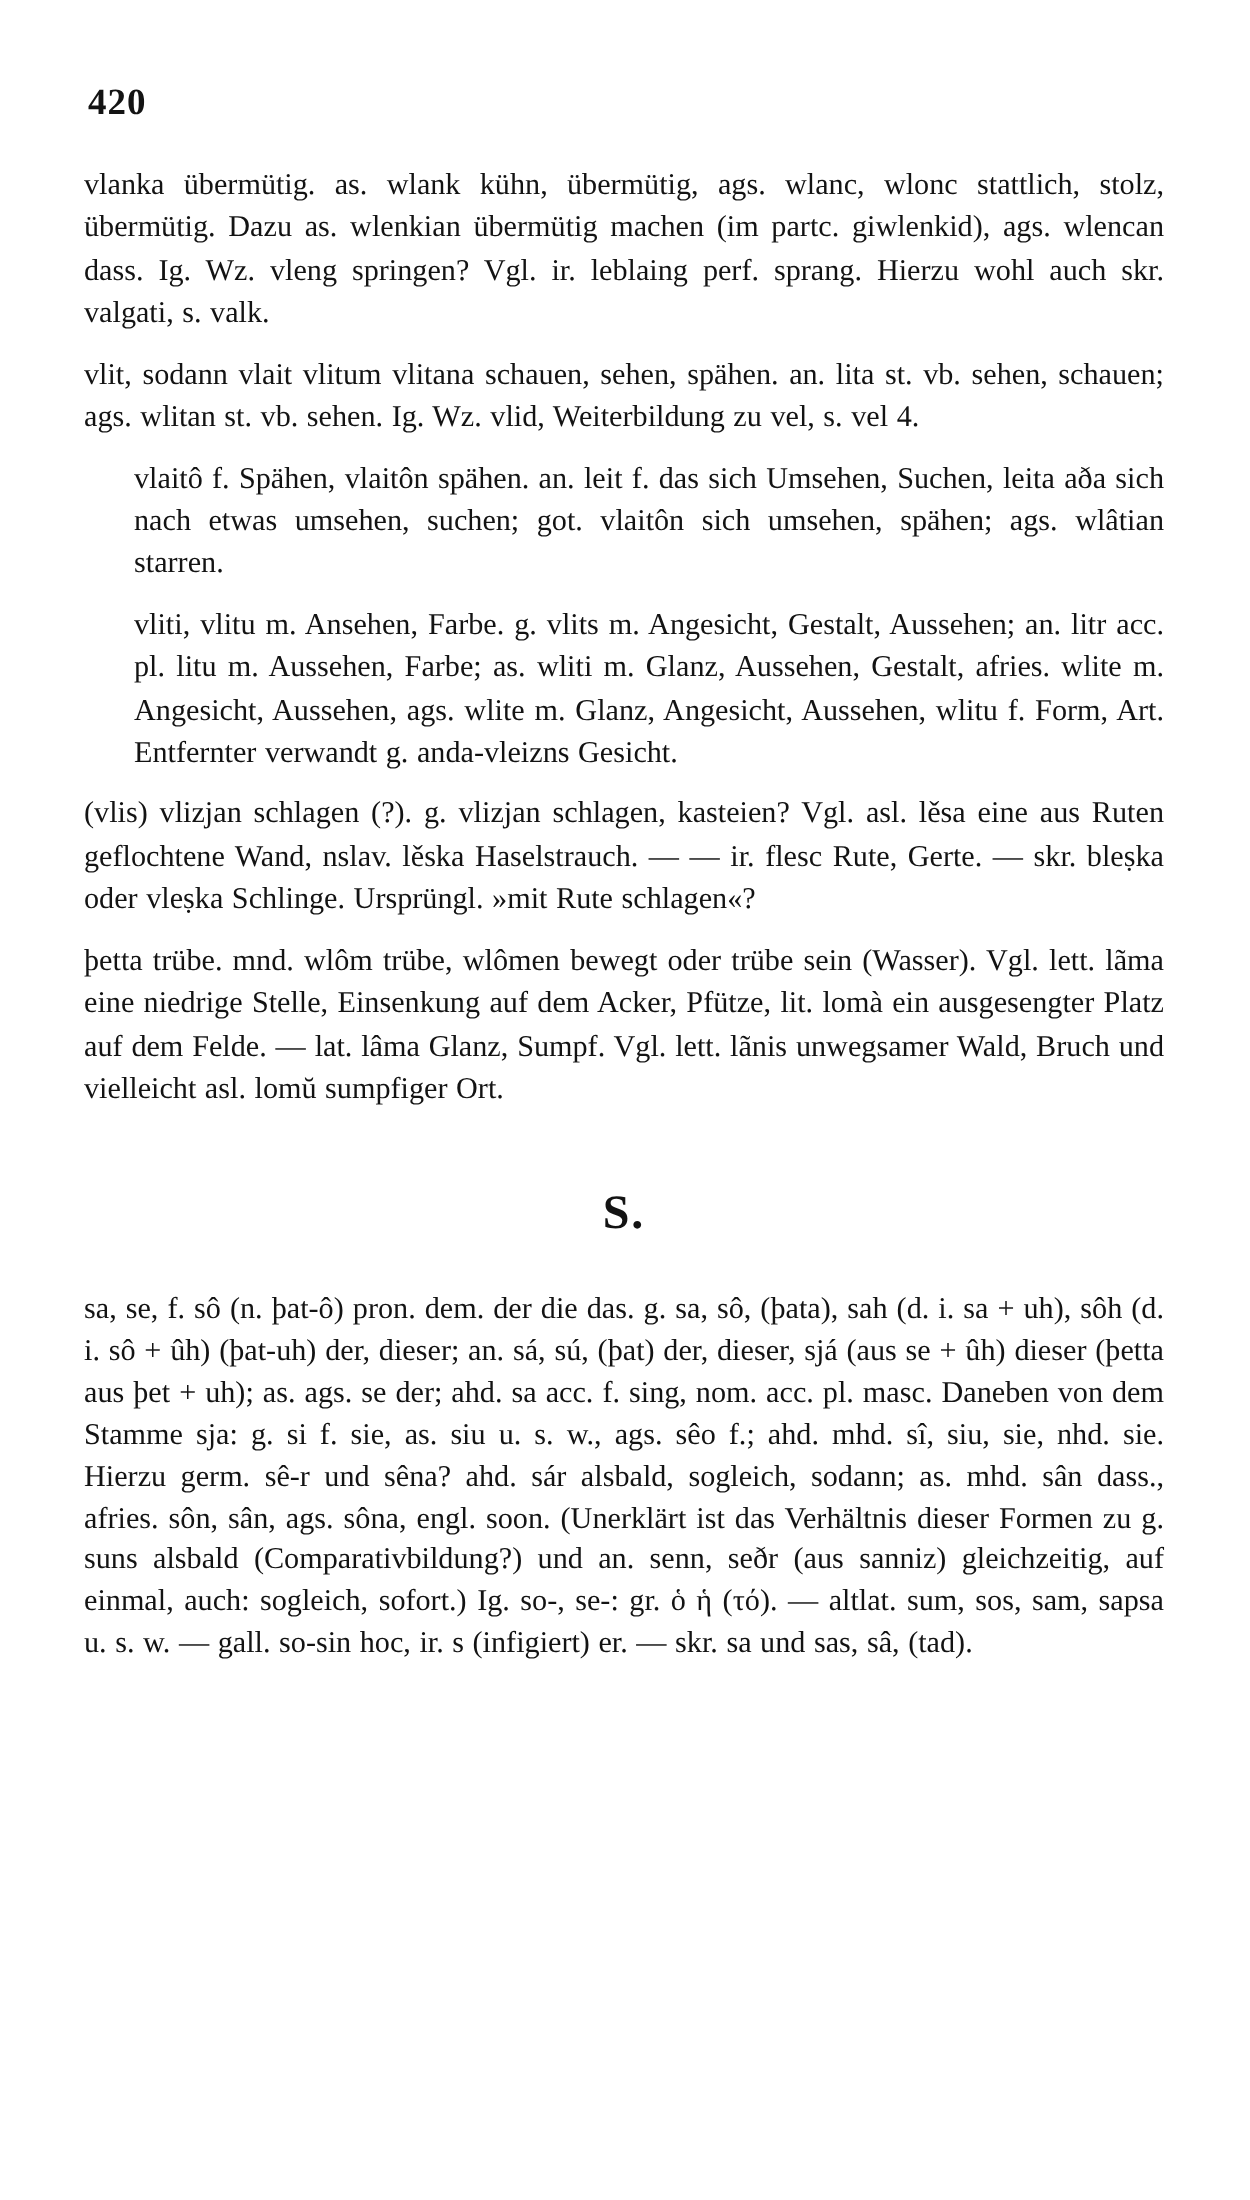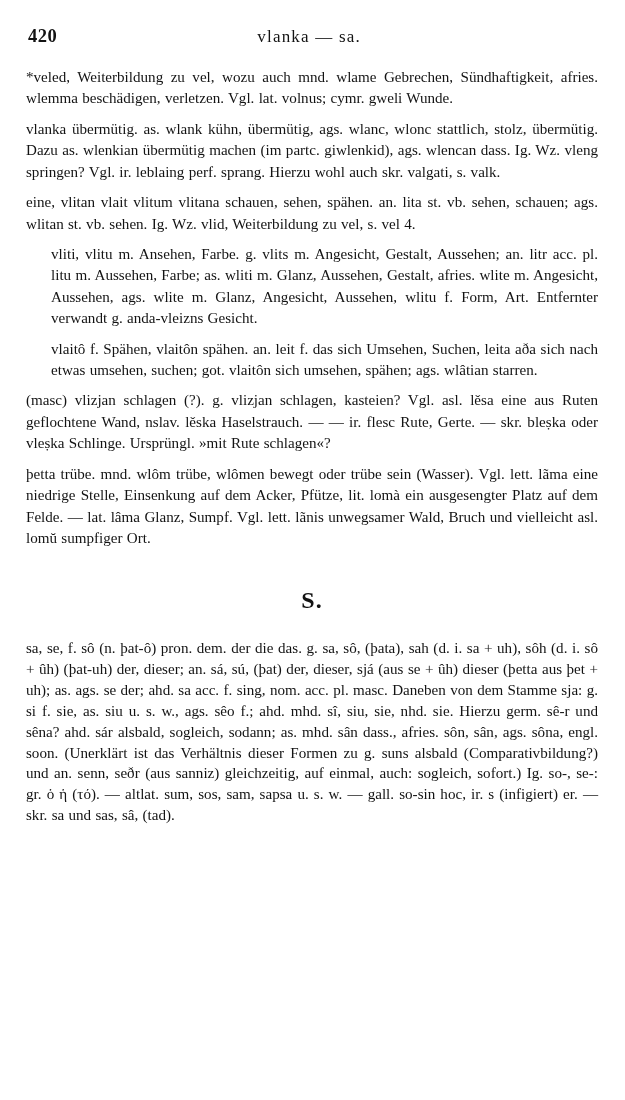--- a/index.html
+++ b/index.html
@@ -12,21 +12,21 @@
     height: 1100px;
     font-family: "Liberation Serif", serif;
     color: #151515;
     position: relative;
     overflow: hidden;
   }
   .page {
     width: 625px;
     height: 1100px;
     position: relative;
-    padding: 0;
+    padding: 16px;
     box-sizing: border-box;
     filter: contrast(1.02);
   }
   .header {
     display: flex;
     align-items: baseline;
     padding: 26px 30px 0 28px;
     box-sizing: border-box;
   }
   .folio {
@@ -79,47 +79,43 @@
     margin-bottom: 9px;
   }
 </style>
 </head>
 <body>
 
 <div class="page">
 
   <div class="header">
     <div class="folio">420</div>
-    <div class="running-head">vlanka — sa.</div>
   </div>
 
   <div class="body">
 
-    <div class="entry blk">
-      <span>*veled, Weiterbildung zu vel, wozu auch mnd. wlame Gebrechen, Sündhaftigkeit, afries. wlemma beschädigen, verletzen.   Vgl. lat. volnus; cymr. gweli Wunde.</span>
-    </div>
 
     <div class="entry blk">
       <span class="hw">vlanka</span><span> übermütig.      as. wlank kühn, übermütig, ags. wlanc, wlonc stattlich, stolz, übermütig.   Dazu as. wlenkian übermütig machen (im partc. giwlenkid), ags. wlencan dass.   Ig. Wz. vleng springen? Vgl. ir. leblaing perf. sprang.   Hierzu wohl auch skr. valgati, s. valk.</span>
     </div>
 
     <div class="entry blk">
-      <span class="hw">eine, vlitan vlait vlitum vlitana</span><span> schauen, sehen, spähen.      an. lita st. vb. sehen, schauen; ags. wlitan st. vb. sehen.      Ig. Wz. vlid, Weiterbildung zu vel, s. vel 4.</span>
+      <span class="hw">vlit, sodann vlait vlitum vlitana</span><span> schauen, sehen, spähen.      an. lita st. vb. sehen, schauen; ags. wlitan st. vb. sehen.      Ig. Wz. vlid, Weiterbildung zu vel, s. vel 4.</span>
+    </div>
+
+    <div class="entry indent blk">
+      <span class="hw">vlaitô</span><span> f. Spähen, </span><span class="hw">vlaitôn</span><span> spähen.      an. leit f. das sich Umsehen, Suchen, leita aða sich nach etwas umsehen, suchen; got. vlaitôn sich umsehen, spähen; ags. wlâtian starren.</span>
     </div>
 
     <div class="entry indent blk">
       <span class="hw">vliti, vlitu</span><span> m. Ansehen, Farbe.      g. vlits m. Angesicht, Gestalt, Aussehen; an. litr acc. pl. litu m. Aussehen, Farbe; as. wliti m. Glanz, Aussehen, Gestalt, afries. wlite m. Angesicht, Aussehen, ags. wlite m. Glanz, Angesicht, Aussehen, wlitu f. Form, Art. Entfernter verwandt g. anda-vleizns Gesicht.</span>
     </div>
 
-    <div class="entry indent blk">
-      <span class="hw">vlaitô</span><span> f. Spähen, </span><span class="hw">vlaitôn</span><span> spähen.      an. leit f. das sich Umsehen, Suchen, leita aða sich nach etwas umsehen, suchen; got. vlaitôn sich umsehen, spähen; ags. wlâtian starren.</span>
-    </div>
-
     <div class="entry blk">
-      <span class="hw">(masc) vlizjan</span><span> schlagen (?).      g. vlizjan schlagen, kasteien?  Vgl. asl. lěsa eine aus Ruten geflochtene Wand, nslav. lěska Haselstrauch. — — ir. flesc Rute, Gerte. —  skr. bleṣka oder vleṣka Schlinge.  Ursprüngl. »mit Rute schlagen«?</span>
+      <span class="hw">(vlis) vlizjan</span><span> schlagen (?).      g. vlizjan schlagen, kasteien?  Vgl. asl. lěsa eine aus Ruten geflochtene Wand, nslav. lěska Haselstrauch. — — ir. flesc Rute, Gerte. —  skr. bleṣka oder vleṣka Schlinge.  Ursprüngl. »mit Rute schlagen«?</span>
     </div>
 
     <div class="entry blk">
       <span class="hw">þetta</span><span> trübe.      mnd. wlôm trübe, wlômen bewegt oder trübe sein (Wasser).  Vgl. lett. lãma eine niedrige Stelle, Einsenkung auf dem Acker, Pfütze, lit. lomà ein ausgesengter Platz auf dem Felde. — lat. lâma Glanz, Sumpf.   Vgl. lett. lãnis unwegsamer Wald, Bruch und vielleicht asl. lomŭ sumpfiger Ort.</span>
     </div>
 
     <div class="section-letter">S.</div>
 
     <div class="entry tight">
       <span class="hw">sa, se,</span><span> f. sô (n. þat-ô) pron. dem. der die das.      g. sa, sô, (þata), sah (d. i. sa + uh), sôh (d. i. sô + ûh) (þat-uh) der, dieser; an. sá, sú, (þat) der, dieser, sjá (aus se + ûh) dieser (þetta aus þet + uh); as. ags. se der; ahd. sa acc. f. sing, nom. acc. pl. masc.   Daneben von dem Stamme sja: g. si f. sie, as. siu u. s. w., ags. sêo f.; ahd. mhd. sî, siu, sie, nhd. sie.   Hierzu germ. sê-r und sêna?  ahd. sár alsbald, sogleich, sodann; as. mhd. sân dass., afries. sôn, sân, ags. sôna, engl. soon.   (Unerklärt ist das Verhältnis dieser Formen zu g. suns alsbald (Comparativbildung?) und an. senn, seðr (aus sanniz) gleichzeitig, auf einmal, auch: sogleich, sofort.)   Ig. so-, se-: gr. ὁ ἡ (τό). — altlat. sum, sos, sam, sapsa u. s. w. — gall. so-sin hoc, ir. s (infigiert) er. — skr. sa und sas, sâ, (tad).</span>

